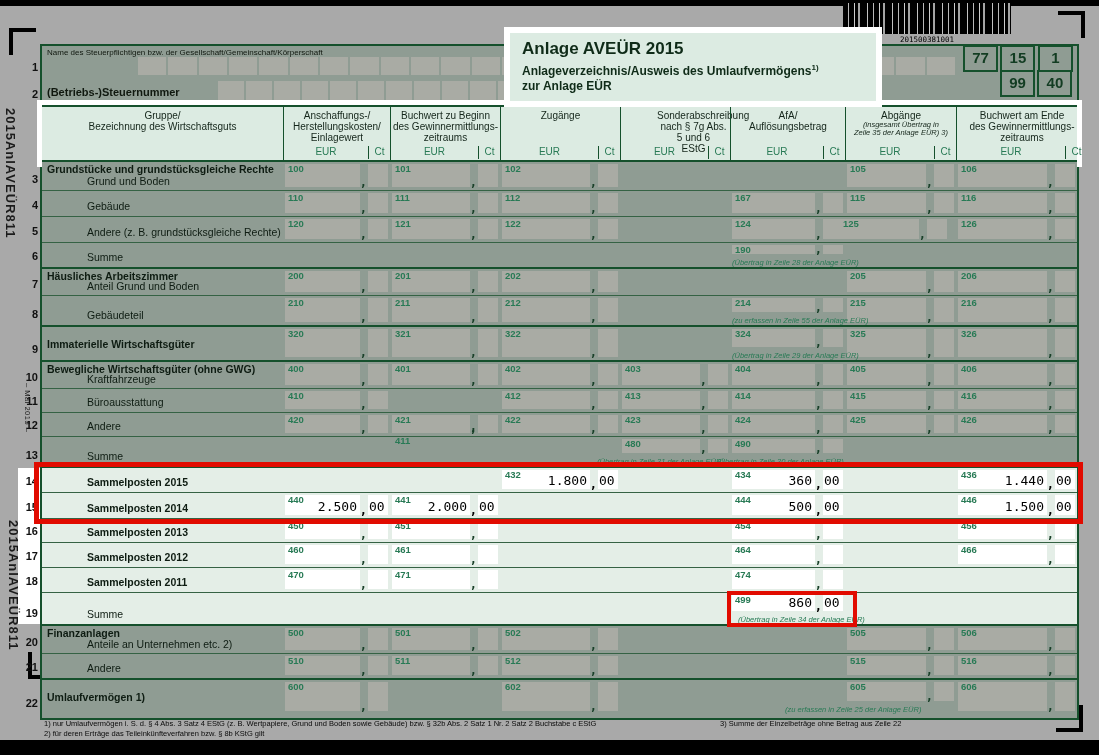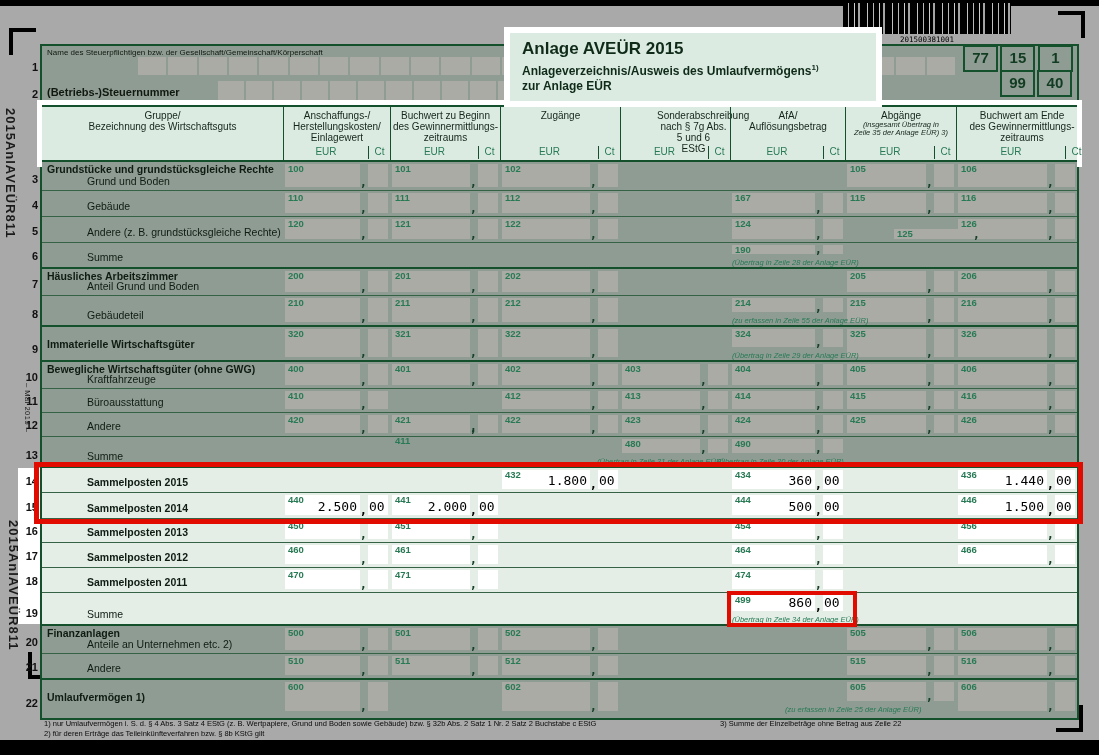--- a/index.html
+++ b/index.html
@@ -328,21 +328,21 @@
               <span class="code">122</span>
               <div class="cbox" style="bottom: 3px;"></div>
               <span class="comma" style="bottom: 1px;">,</span>
             </div>
             <div class="cell" style="left: 688px; width: 115px;">
               <div class="ebox" style="bottom: 3px;"></div>
               <span class="code">124</span>
               <div class="cbox" style="bottom: 3px;"></div>
               <span class="comma" style="bottom: 1px;">,</span>
             </div>
-            <div class="cell" style="left: 850px; width: 111px; margin-top: 10px;">
+            <div class="cell" style="left: 796px; width: 111px;">
               <div class="ebox" style="bottom: 3px;"></div>
               <span class="code">125</span>
               <div class="cbox" style="bottom: 3px;"></div>
               <span class="comma" style="bottom: 1px;">,</span>
             </div>
             <div class="cell" style="left: 914px; width: 121px;">
               <div class="ebox" style="bottom: 3px;"></div>
               <span class="code">126</span>
               <div class="cbox" style="bottom: 3px;"></div>
               <span class="comma" style="bottom: 1px;">,</span>
@@ -802,21 +802,21 @@
             <span class="row-label">Summe</span>
             <div class="cell" style="left: 688px; width: 115px;">
               <div class="ebox" style="bottom: 13px;">
                 <span class="val">860</span>
               </div>
               <span class="code">499</span>
               <div class="cbox" style="bottom: 13px;">
                 <span class="valc">00</span>
               </div>
               <span class="comma filled" style="bottom: 11px;">,</span>
-              <div class="cnote" style="left: 2px; margin-top: 40px;">(Übertrag in Zeile 34 der Anlage EÜR)</div>
+              <div class="cnote" style="left: 8px; margin-top: 40px;">(Übertrag in Zeile 34 der Anlage EÜR)</div>
             </div>
           </div>
         </div>
         <div class="sec sec-dark">
           <div class="trow" style="height: 28px;">
             <span class="line-no">20</span>
             <span class="sec-title">Finanzanlagen</span>
             <span class="row-label row-label-first">Anteile an Unternehmen etc. 2)</span>
             <div class="cell" style="left: 241px; width: 107px;">
               <div class="ebox" style="bottom: 3px;"></div>

